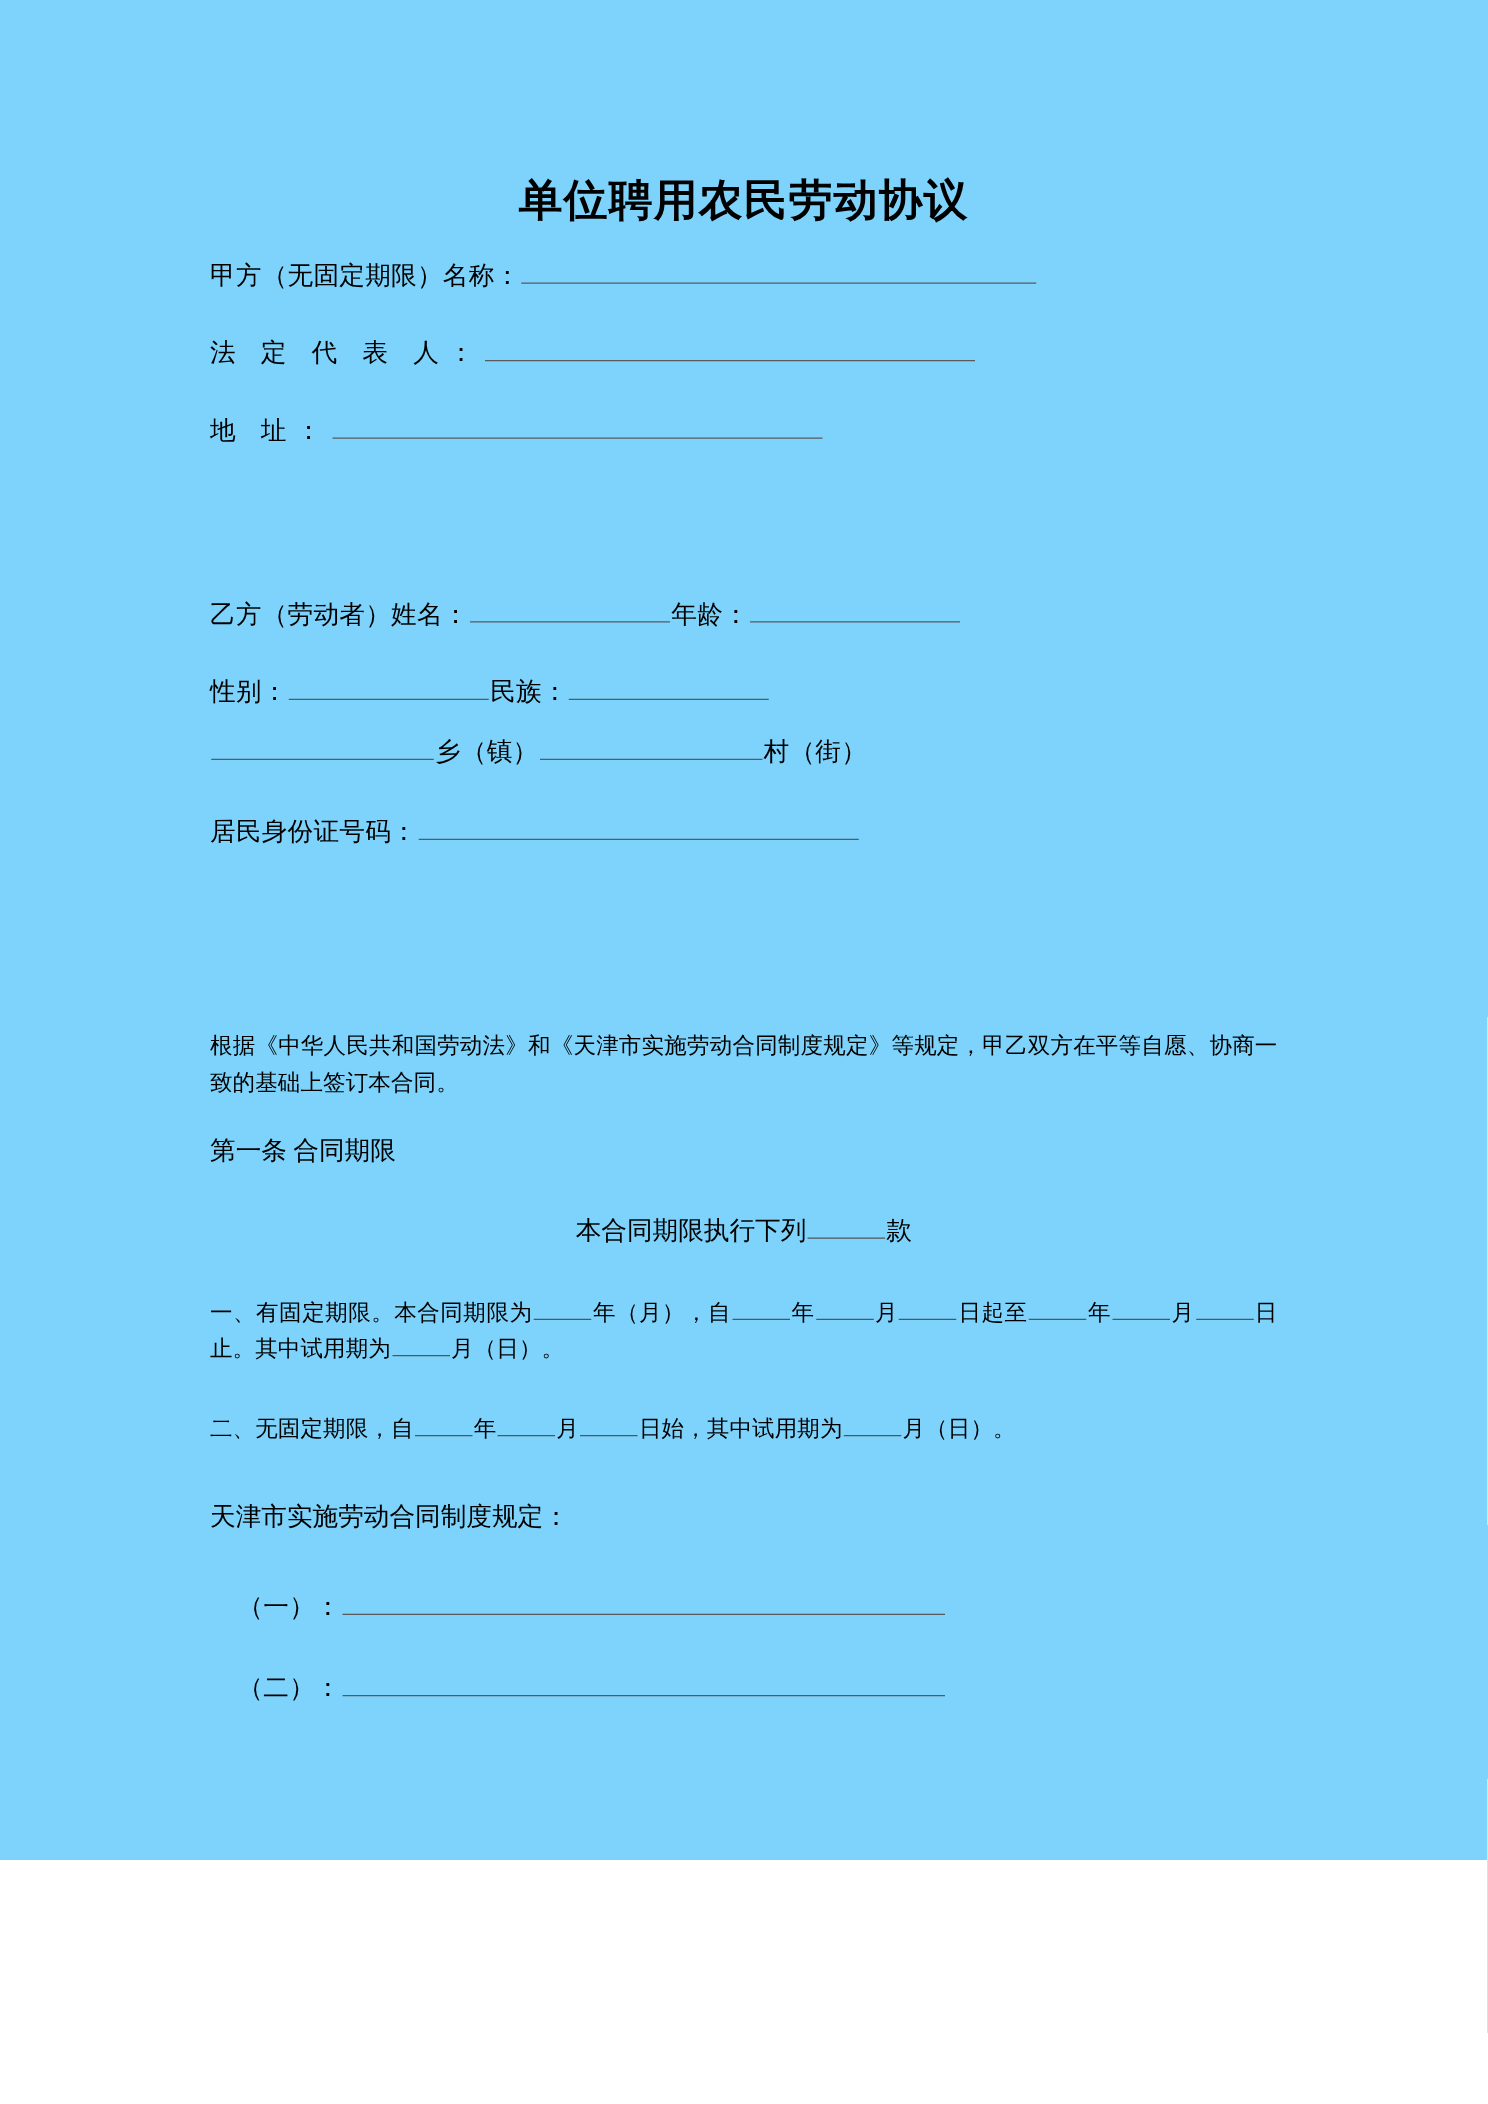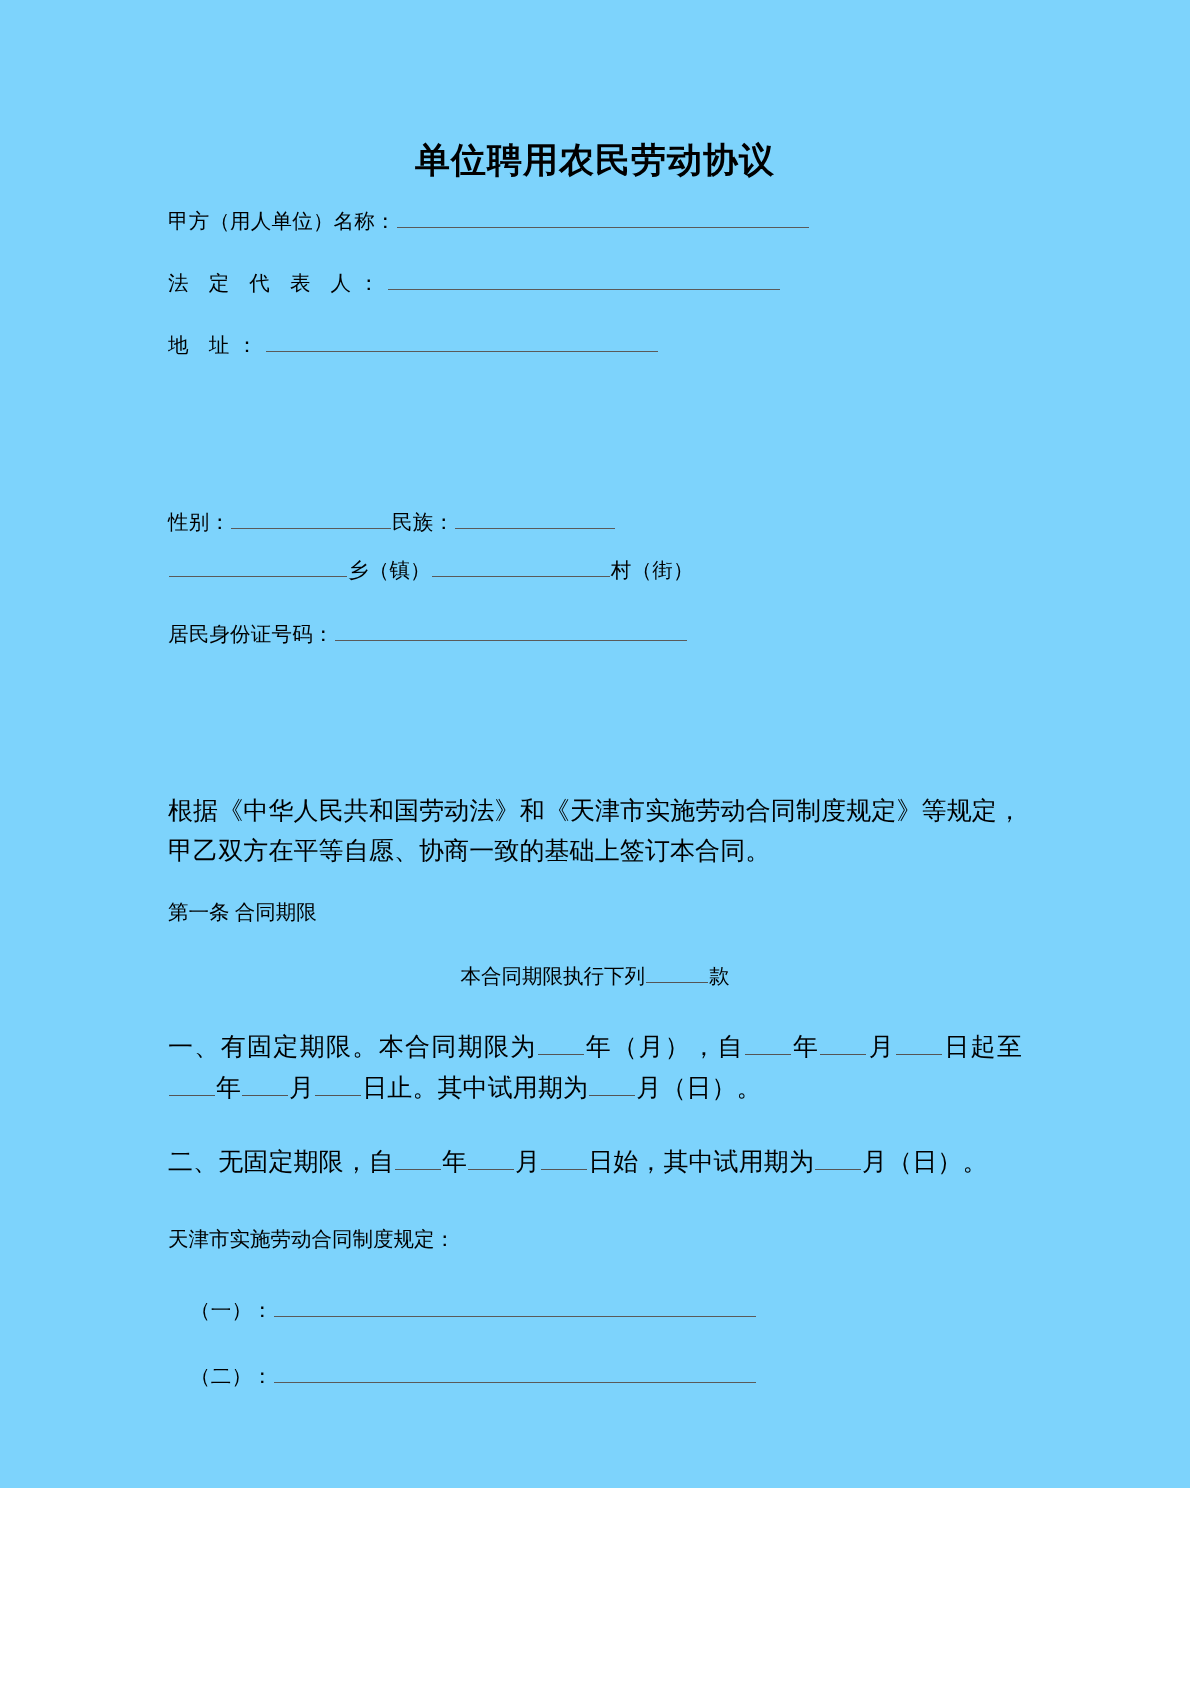--- a/index.html
+++ b/index.html
@@ -63,21 +63,21 @@
   .ul-w178 { width: 178px; }
   .ul-w168 { width: 168px; }
   .ul-w160 { width: 160px; }
   .ul-w108 { width: 108px; }
   .ul-w390 { width: 392px; }
   .ul-w480 { width: 482px; }
 
   .gap-xl { height: 116px; }
 
   .para {
-    font-size: 25px;
+    font-size: 18px;
     line-height: 1.62;
     margin-top: 34px;
     text-align: justify;
     letter-spacing: 0.1px;
   }
 
   .clause-head {
     font-size: 20.5px;
     line-height: 1.6;
     margin-top: 36px;
@@ -99,33 +99,36 @@
 </style>
 </head>
 <body>
 
 <div class="page">
   <div class="content">
 
     <h1 class="doc-title">单位聘用农民劳动协议</h1>
 
     <div class="line">
-      <span>甲方（用人单位）名称：</span><span class="ul ul-w410"></span>
+      <span>甲方（无固定期限）名称：</span><span class="ul ul-w410"></span>
     </div>
 
     <div class="line" style="margin-top:30px;">
       <span class="label-spread">法 定 代 表 人：</span><span class="ul ul-w390"></span>
     </div>
 
     <div class="line" style="margin-top:30px;">
       <span class="label-spread">地 址：</span><span class="ul ul-w390"></span>
     </div>
 
     <div class="gap-xl"></div>
 
+    <div class="line" style="margin-top:0;">
+      <span>乙方（劳动者）姓名：</span><span class="ul ul-w160"></span><span>年龄：</span><span class="ul ul-w168"></span>
+    </div>
 
     <div class="line" style="margin-top:30px;">
       <span>性别：</span><span class="ul ul-w160"></span><span>民族：</span><span class="ul ul-w160"></span>
     </div>
 
 
     <div class="line" style="margin-top:16px;">
       <span class="ul ul-w178"></span><span>乡（镇）</span><span class="ul ul-w178"></span><span>村（街）</span>
     </div>
 

